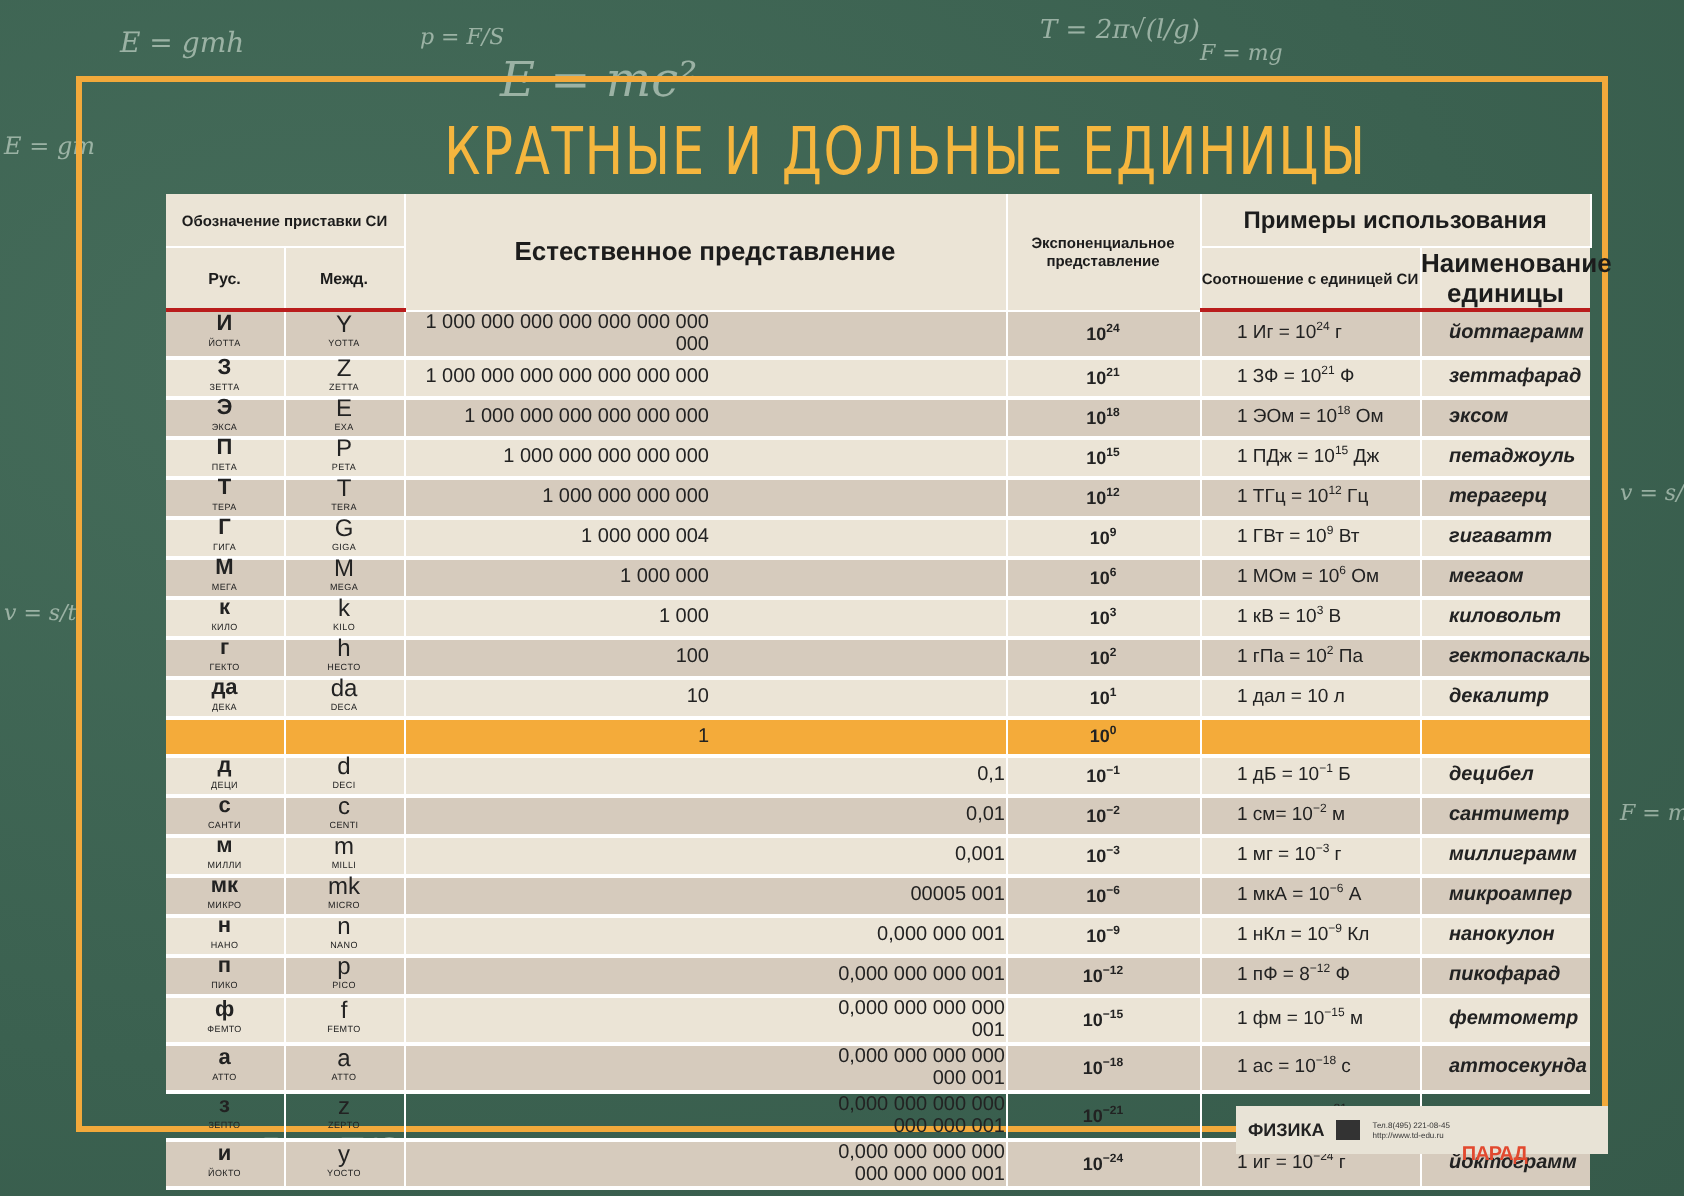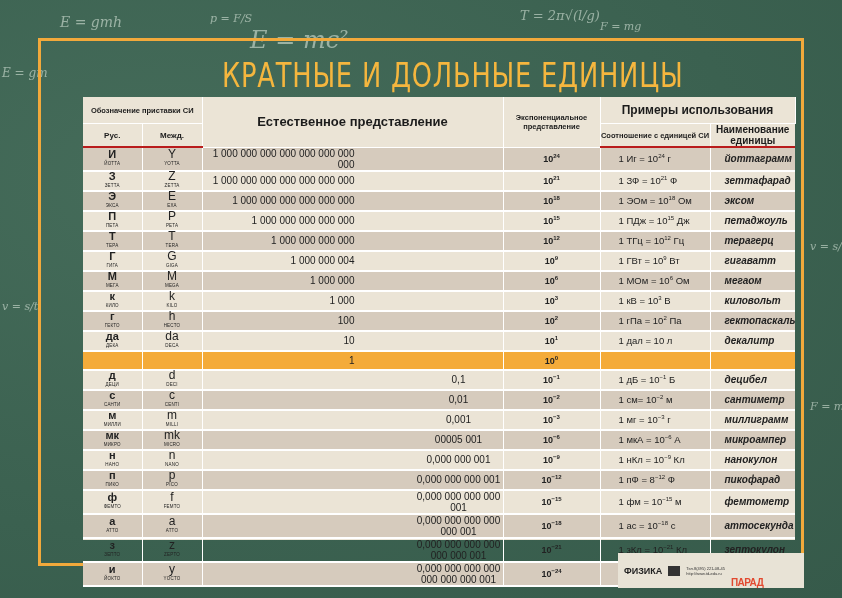--- a/index.html
+++ b/index.html
@@ -18,27 +18,27 @@
   tbody tr{height:19.1px;}
   tbody tr td{border-bottom:2px solid #fff;}
   tbody tr.alt td{background:#d6cbbd;}
   tbody tr.base td{background:#f4ab3a;}
   .ru,.intl{text-align:center;line-height:9px;}
   .ru b{display:block;font-size:11px;font-weight:bold;}
   .intl b{display:block;font-size:12px;font-weight:normal;}
   .ru small,.intl small{display:block;font-size:4.5px;text-transform:uppercase;letter-spacing:0.2px;}
   .nat{font-size:10px;}
   .nat.big{text-align:right;padding-right:148px;}
-  .nat.small{text-align:center;padding-left:212px;}
+  .nat.small{text-align:right;padding-left:212px;}
   .exp{text-align:center;font-weight:bold;font-size:9px;}
   .exp sup{font-size:6px;}
   .rel{padding-left:18px;font-size:9.5px;}
   .rel sup{font-size:6px;}
   .uname{padding-left:14px;font-weight:bold;font-size:10px;font-style:italic;}
-  .footer{position:absolute;left:618px;top:553px;width:186px;height:35px;background:#e8e3d6;display:flex;align-items:center;padding-left:6px;box-sizing:border-box;gap:6px;}
+  .footer{position:absolute;left:618px;top:553px;width:186px;height:24px;background:#e8e3d6;display:flex;align-items:center;padding-left:6px;box-sizing:border-box;gap:6px;}
   .footer .subj{font-size:9px;font-weight:bold;color:#222;}
   .footer .logo{width:12px;height:10px;background:#333;}
   .footer .contacts{font-size:4px;color:#333;line-height:5px;}
   .footer .brand{font-size:10px;font-weight:bold;color:#e2492f;letter-spacing:-0.5px;margin-top:24px;}
 </style>
 </head>
 <body>
 
 <div class="board"></div>
 
@@ -74,21 +74,21 @@
       <tr class="hrow1">
         <th colspan="2" style="font-size:7.5px">Обозначение приставки СИ</th>
         <th rowspan="2" style="font-size:13px">Естественное представление</th>
         <th rowspan="2" style="font-size:7.5px;padding:0 8px">Экспоненциальное представление</th>
         <th colspan="2" style="font-size:12px">Примеры использования</th>
       </tr>
       <tr class="hrow2">
         <th>Рус.</th>
         <th>Межд.</th>
         <th style="font-size:7.5px">Соотношение с единицей СИ</th>
-        <th style="font-size:10px;border-right:none">Наименование единицы</th>
+        <th style="font-size:13px;border-right:none">Наименование единицы</th>
       </tr>
     </thead>
     <tbody id="tbody">
         <tr class="alt">
           <td class="ru">
             <b>И</b>
             <small>йотта</small>
           </td>
           <td class="intl">
             <b>Y</b>

